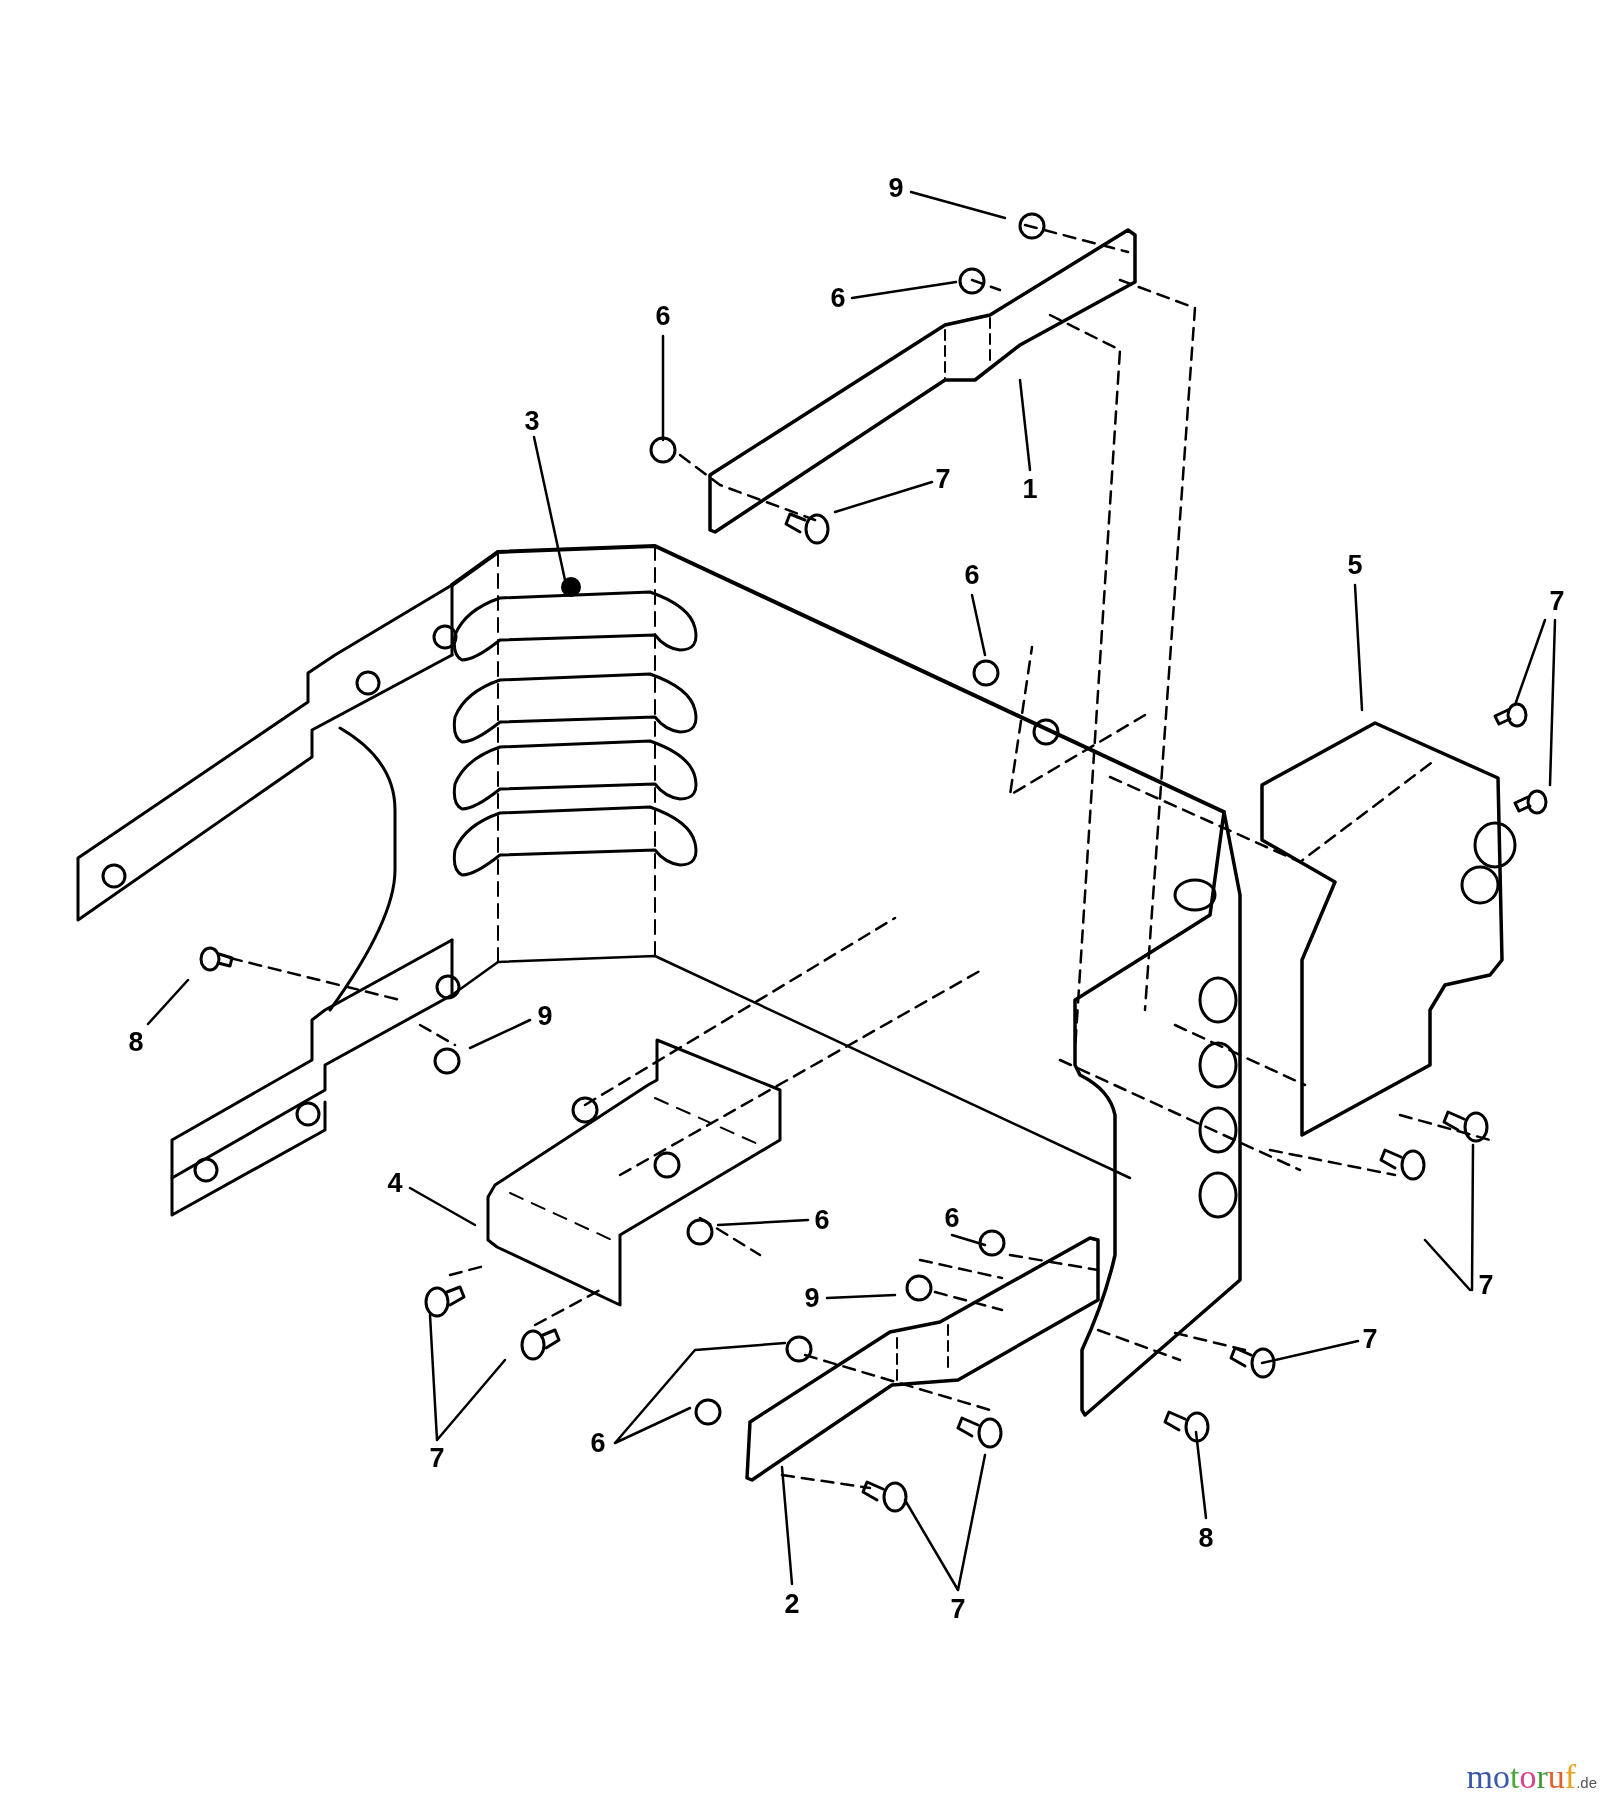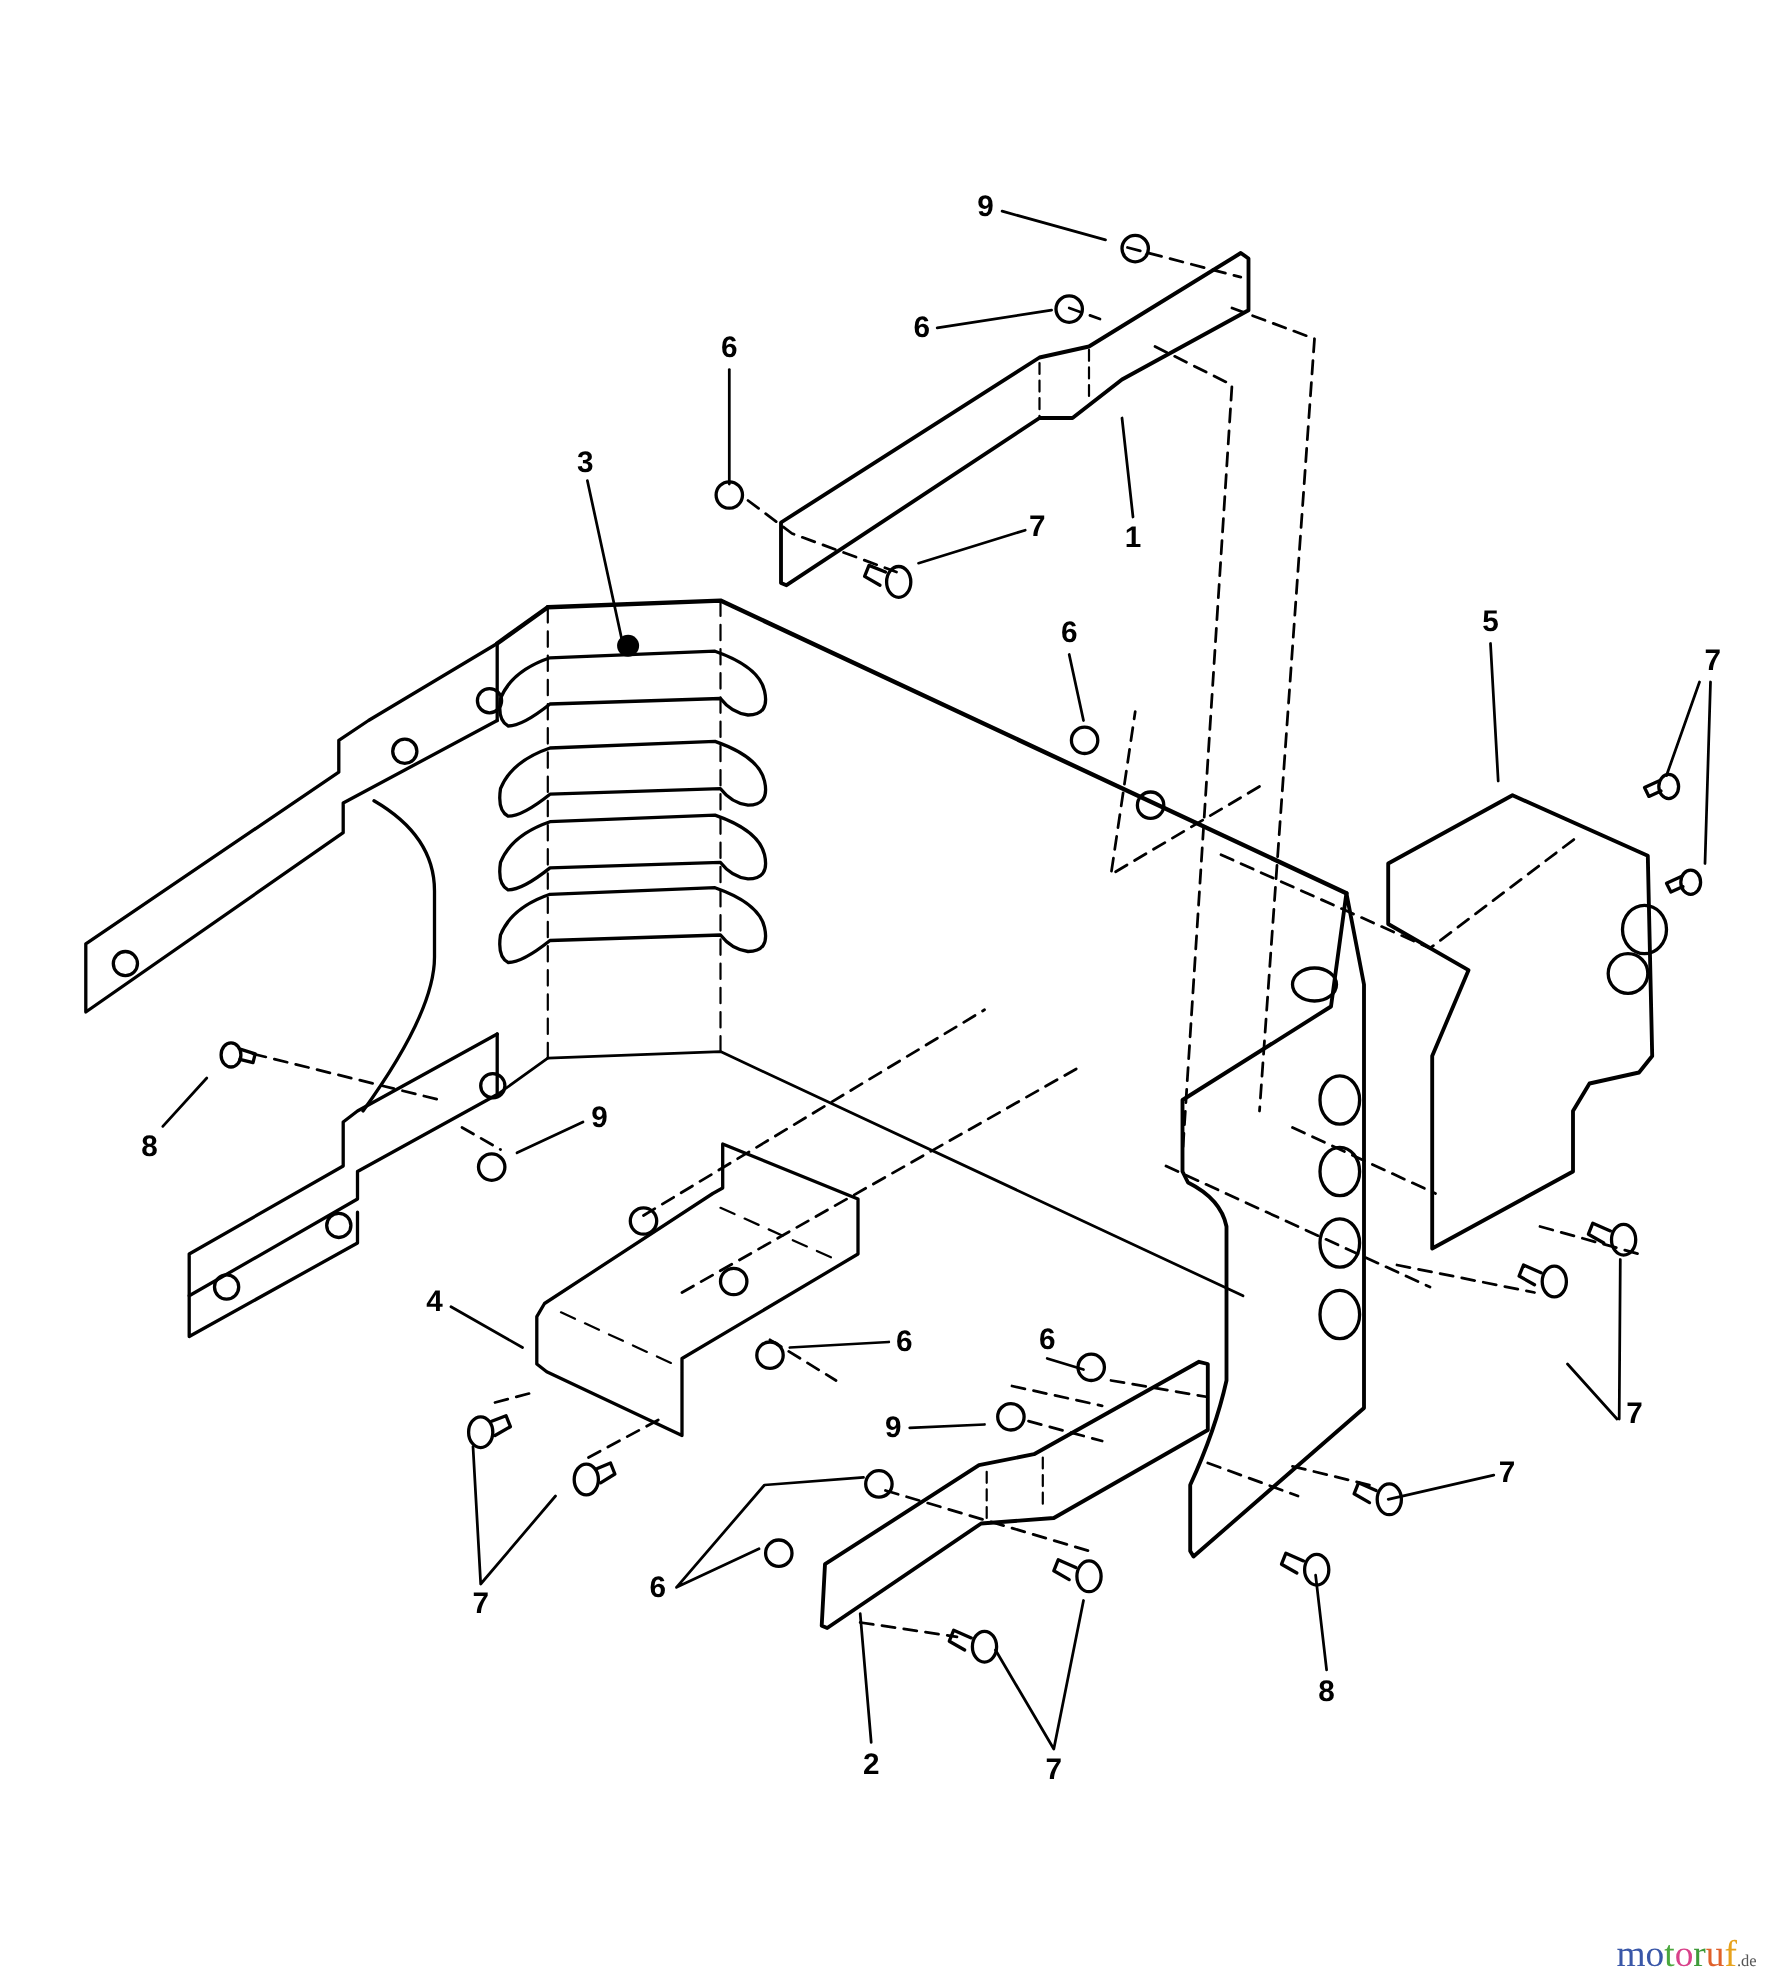--- a/index.html
+++ b/index.html
@@ -1,20 +1,20 @@
 <!DOCTYPE html>
 <html><head>
 <meta charset="utf-8">
 <style>
   html, body { margin:0; padding:0; background:#ffffff; }
   body { width:1607px; height:1800px; position:relative; overflow:hidden; font-family:"Liberation Sans", sans-serif; }
   #diagram { position:absolute; left:0; top:0; width:1607px; height:1800px; }
   .callout { position:absolute; font-family:"Liberation Sans", sans-serif; font-weight:bold; font-size:27px; color:#000; line-height:1; transform:translate(-50%,-50%); }
   #logo { position:absolute; right:10px; bottom:6px; font-family:"Liberation Serif", serif; font-size:34px; letter-spacing:0px; line-height:1; }
-  #logo .suffix { font-family:Liberation Serif, serif; font-size:15px; color:#555; }
+  #logo .suffix { font-family:Liberation Sans, sans-serif; font-size:15px; color:#555; }
 </style>
 </head>
 <body>
 
 <svg id="diagram" viewBox="0 0 1607 1800" xmlns="http://www.w3.org/2000/svg">
   <g fill="none" stroke="#000" stroke-linejoin="round" stroke-linecap="round">
 
     <g>
 
       <path d="M498 552 L655 546 L1224 812" stroke-width="4"></path>

